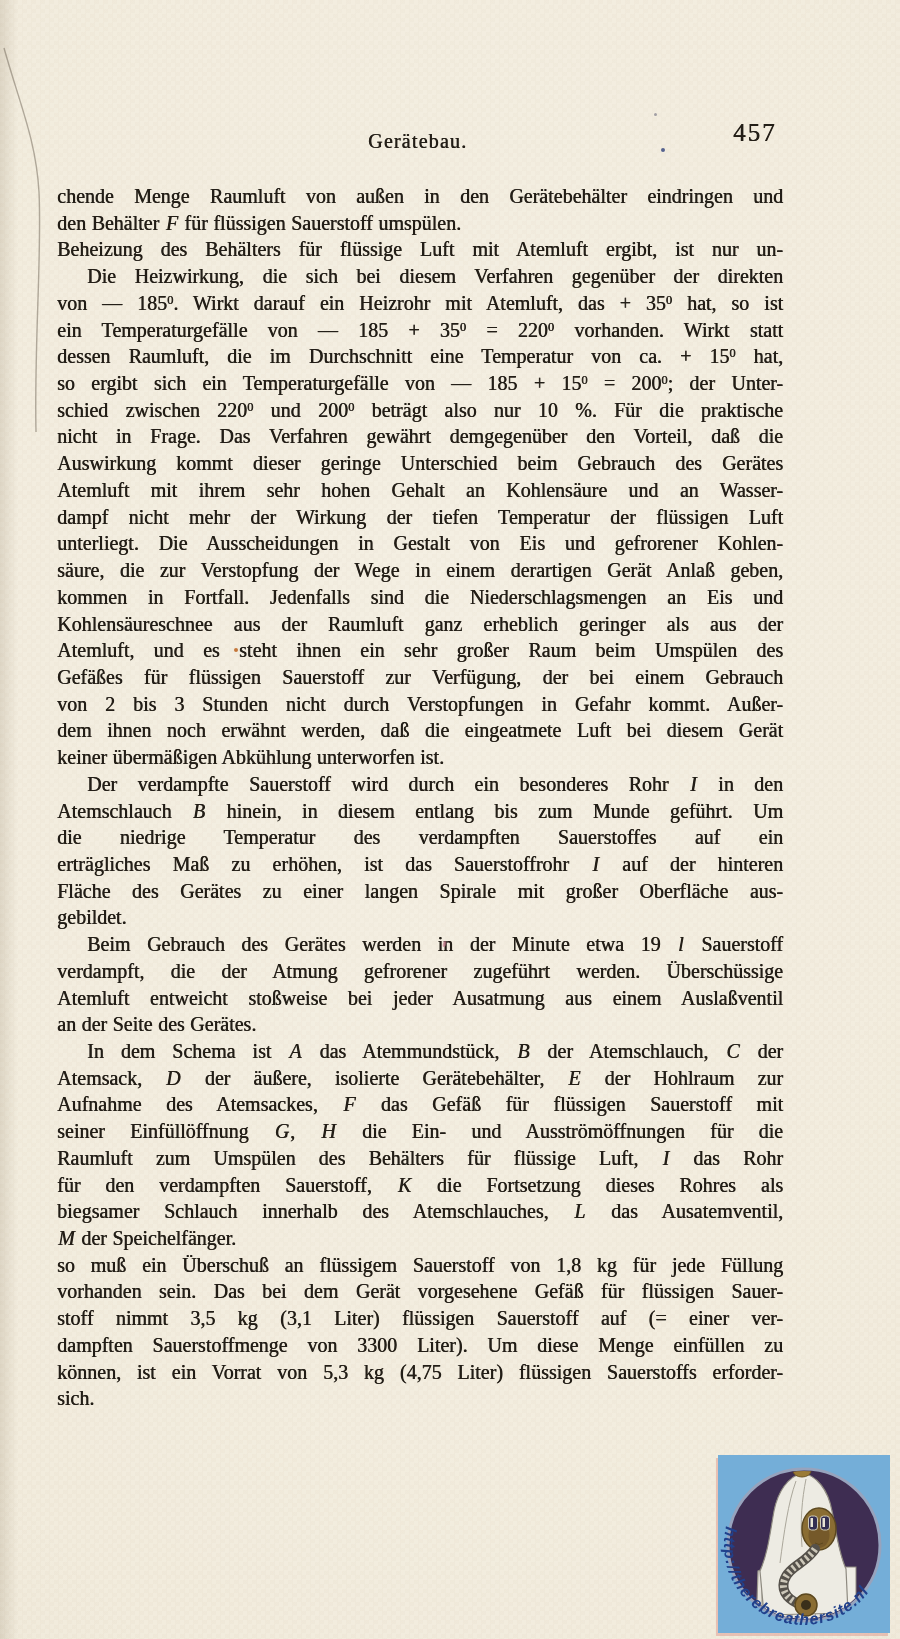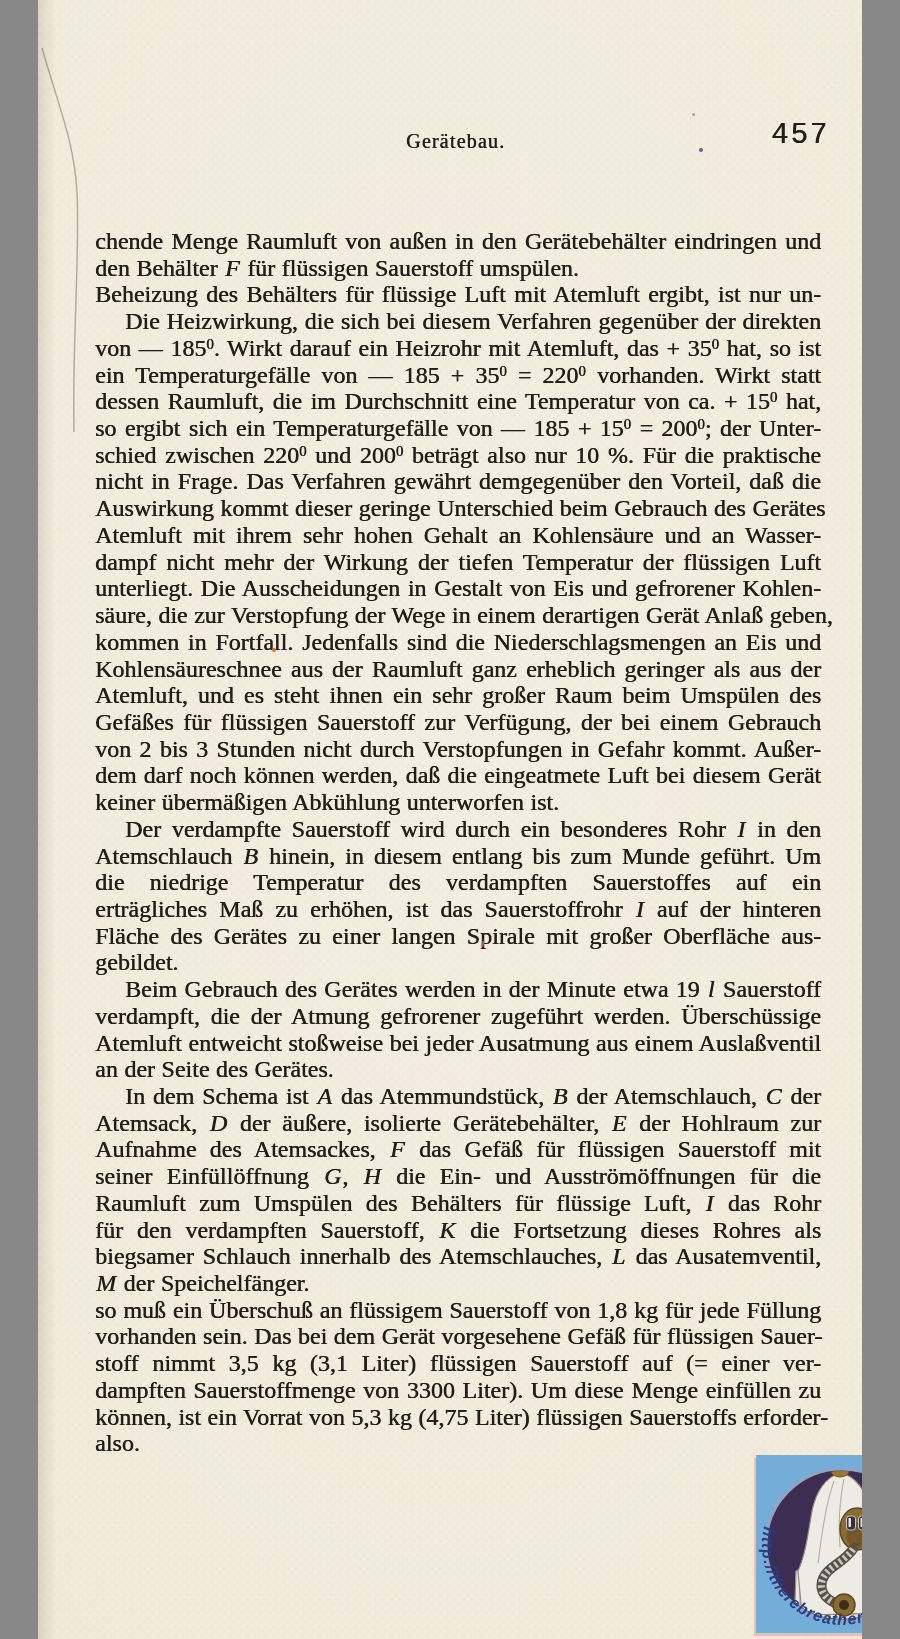--- a/index.html
+++ b/index.html
@@ -1,18 +1,18 @@
 <!DOCTYPE html>
 <html><head>
 <meta charset="utf-8">
 <style>
   html,body{margin:0;padding:0;background:#888;}
   .page{
     position:relative;
-    width:824px;height:1639px;
+    width:900px;height:1639px;
     margin:0 auto;
     overflow:hidden;
     background:
       radial-gradient(130% 120% at 50% 40%, rgba(255,255,255,0.18) 0%, rgba(255,255,255,0) 55%, rgba(120,105,80,0.07) 100%),
       repeating-conic-gradient(rgba(188,172,140,0.055) 0 25%, rgba(255,255,255,0) 0 50%),
       #f2ecdd;
     background-size:auto, 9px 9px, auto;
     font-family:"Liberation Serif","DejaVu Serif",serif;
     color:#231e17;
   }
@@ -22,30 +22,28 @@
   }
   .crease{position:absolute;left:0;top:0;}
   .running-head-title{
     position:absolute;left:368px;top:130px;
     font-size:20px;letter-spacing:1.2px;
     text-shadow:0.5px 0 0 currentColor;
     white-space:nowrap;
   }
   .page-number{
     position:absolute;left:733px;top:119px;
-    font-size:29px;letter-spacing:2px;
+    font-size:25px;letter-spacing:2px;
     text-shadow:0.5px 0 0 currentColor;
-    font-family:Liberation Mono, monospace;
   }
   .text-block{
     position:absolute;left:57px;top:183px;width:726px;
-    font-size:24px;line-height:26.72px;
+    font-size:20px;line-height:26.72px;
     word-spacing:0.5px;
     text-shadow:0.5px 0 0 currentColor;
-    margin-top:45px;
   }
   .line{
     white-space:nowrap;
     text-align:justify;
     text-align-last:justify;
   }
   .line.last{text-align-last:left;}
   .line.indent{text-indent:30px;}
   .text-block i{font-style:italic;padding:0 1px;}
   .text-block sup{font-size:62%;line-height:0;vertical-align:0.45em;letter-spacing:0;}
@@ -88,21 +86,21 @@
       <div class="line">Auswirkung kommt dieser geringe Unterschied beim Gebrauch des Gerätes</div>
       <div class="line">Atemluft mit ihrem sehr hohen Gehalt an Kohlensäure und an Wasser-</div>
       <div class="line">dampf nicht mehr der Wirkung der tiefen Temperatur der flüssigen Luft</div>
       <div class="line">unterliegt. Die Ausscheidungen in Gestalt von Eis und gefrorener Kohlen-</div>
       <div class="line">säure, die zur Verstopfung der Wege in einem derartigen Gerät Anlaß geben,</div>
       <div class="line">kommen in Fortfall. Jedenfalls sind die Niederschlagsmengen an Eis und</div>
       <div class="line">Kohlensäureschnee aus der Raumluft ganz erheblich geringer als aus der</div>
       <div class="line">Atemluft, und es steht ihnen ein sehr großer Raum beim Umspülen des</div>
       <div class="line">Gefäßes für flüssigen Sauerstoff zur Verfügung, der bei einem Gebrauch</div>
       <div class="line">von 2 bis 3 Stunden nicht durch Verstopfungen in Gefahr kommt. Außer-</div>
-      <div class="line">dem darf noch können werden, daß die eingeatmete Luft bei diesem Gerät</div>
+      <div class="line">dem ihnen noch erwähnt werden, daß die eingeatmete Luft bei diesem Gerät</div>
       <div class="line last">keiner übermäßigen Abkühlung unterworfen ist.</div>
       <div class="line indent">Der verdampfte Sauerstoff wird durch ein besonderes Rohr <i>I</i> in den</div>
       <div class="line">Atemschlauch <i>B</i> hinein, in diesem entlang bis zum Munde geführt. Um</div>
       <div class="line">die niedrige Temperatur des verdampften Sauerstoffes auf ein</div>
       <div class="line">erträgliches Maß zu erhöhen, ist das Sauerstoffrohr <i>I</i> auf der hinteren</div>
       <div class="line">Fläche des Gerätes zu einer langen Spirale mit großer Oberfläche aus-</div>
       <div class="line last">gebildet.</div>
       <div class="line indent">Beim Gebrauch des Gerätes werden in der Minute etwa 19 <i>l</i> Sauerstoff</div>
       <div class="line">verdampft, die der Atmung gefrorener zugeführt werden. Überschüssige</div>
       <div class="line">Atemluft entweicht stoßweise bei jeder Ausatmung aus einem Auslaßventil</div>
@@ -113,21 +111,21 @@
       <div class="line">seiner Einfüllöffnung <i>G</i>, <i>H</i> die Ein- und Ausströmöffnungen für die</div>
       <div class="line">Raumluft zum Umspülen des Behälters für flüssige Luft, <i>I</i> das Rohr</div>
       <div class="line">für den verdampften Sauerstoff, <i>K</i> die Fortsetzung dieses Rohres als</div>
       <div class="line">biegsamer Schlauch innerhalb des Atemschlauches, <i>L</i> das Ausatemventil,</div>
       <div class="line last"><i>M</i> der Speichelfänger.</div>
       <div class="line">so muß ein Überschuß an flüssigem Sauerstoff von 1,8 kg für jede Füllung</div>
       <div class="line">vorhanden sein. Das bei dem Gerät vorgesehene Gefäß für flüssigen Sauer-</div>
       <div class="line">stoff nimmt 3,5 kg (3,1 Liter) flüssigen Sauerstoff auf (= einer ver-</div>
       <div class="line">dampften Sauerstoffmenge von 3300 Liter). Um diese Menge einfüllen zu</div>
       <div class="line">können, ist ein Vorrat von 5,3 kg (4,75 Liter) flüssigen Sauerstoffs erforder-</div>
-      <div class="line last">also.</div>
+      <div class="line last">sich.</div>
     </div>
 
   <span class="speck s1"></span>
   <span class="speck s2"></span>
   <span class="speck s3"></span>
   <span class="speck s4"></span>
 
   <div class="stamp">
     <svg width="172" height="178" viewBox="0 0 172 178">
       <defs>

